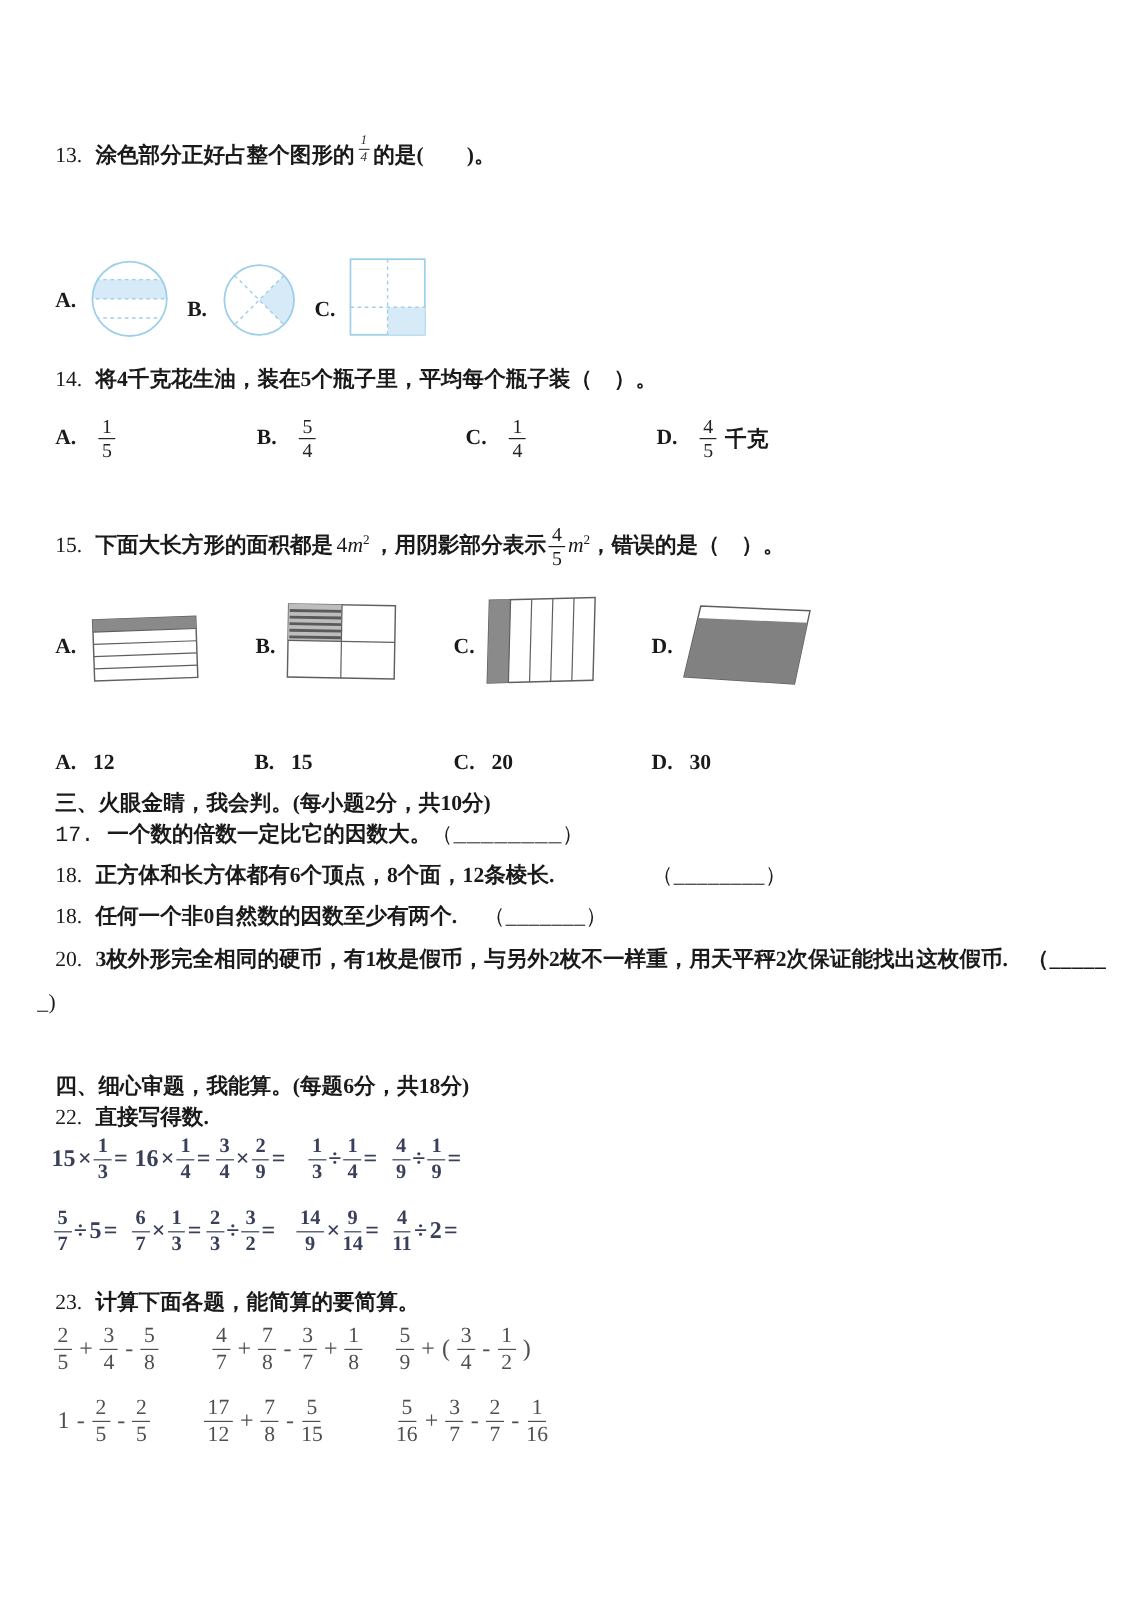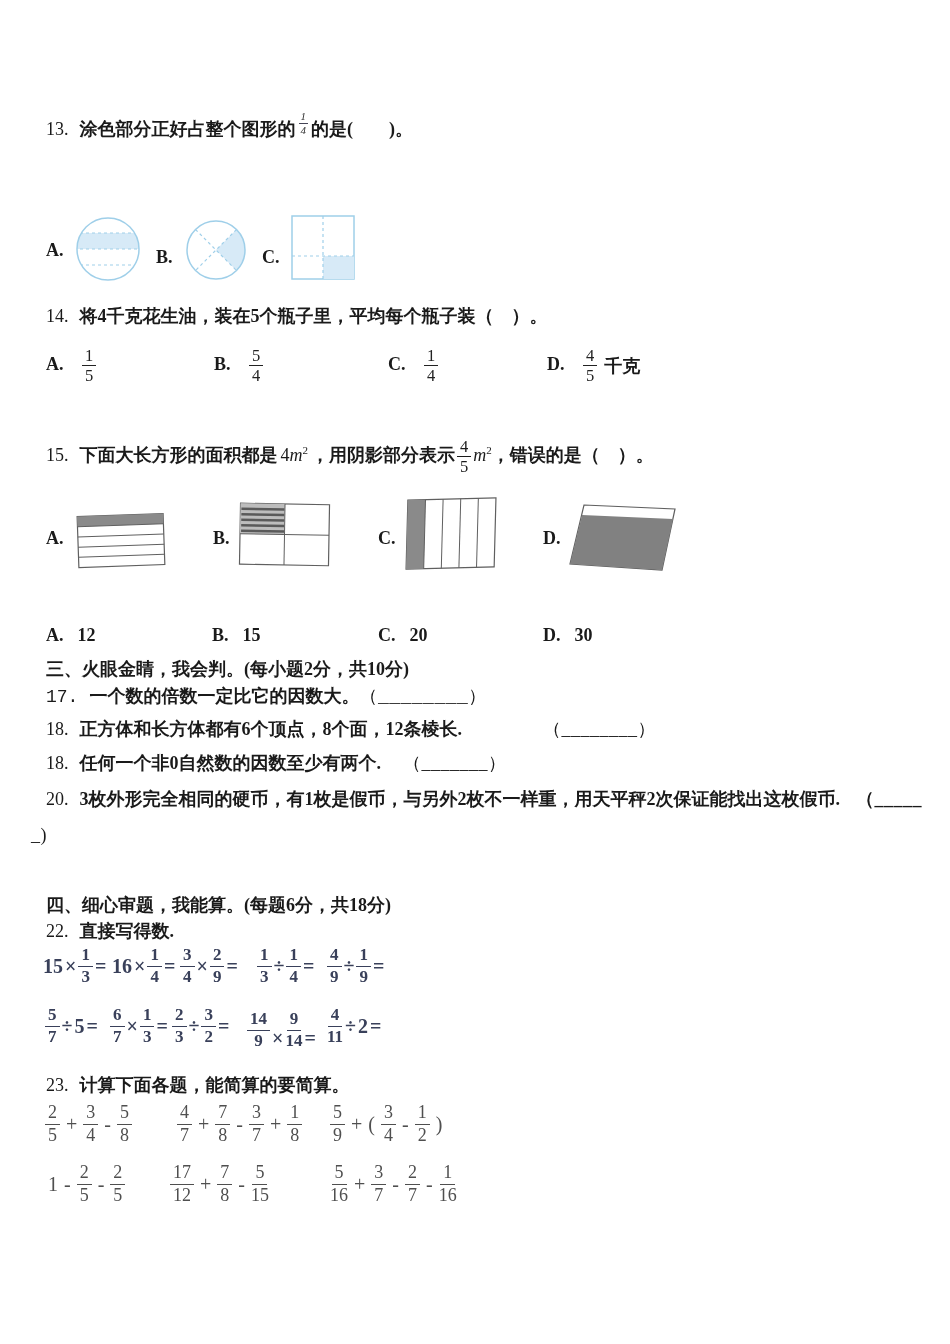--- a/index.html
+++ b/index.html
@@ -301,21 +301,21 @@
         <span class="fnum">2</span>
         <span class="fden">3</span>
       </span>
       <span class="tok">÷</span>
       <span class="frac">
         <span class="fnum">3</span>
         <span class="fden">2</span>
       </span>
       <span class="tok">=</span>
     </span>
-  <span class="expr expr22" style="left:247px;top:1002px;align-items:flex-end;">
+  <span class="expr expr22" style="left:247px;top:1002px;">
       <span class="frac">
         <span class="fnum">14</span>
         <span class="fden">9</span>
       </span>
       <span class="tok">×</span>
       <span class="frac">
         <span class="fnum">9</span>
         <span class="fden">14</span>
       </span>
       <span class="tok">=</span>

